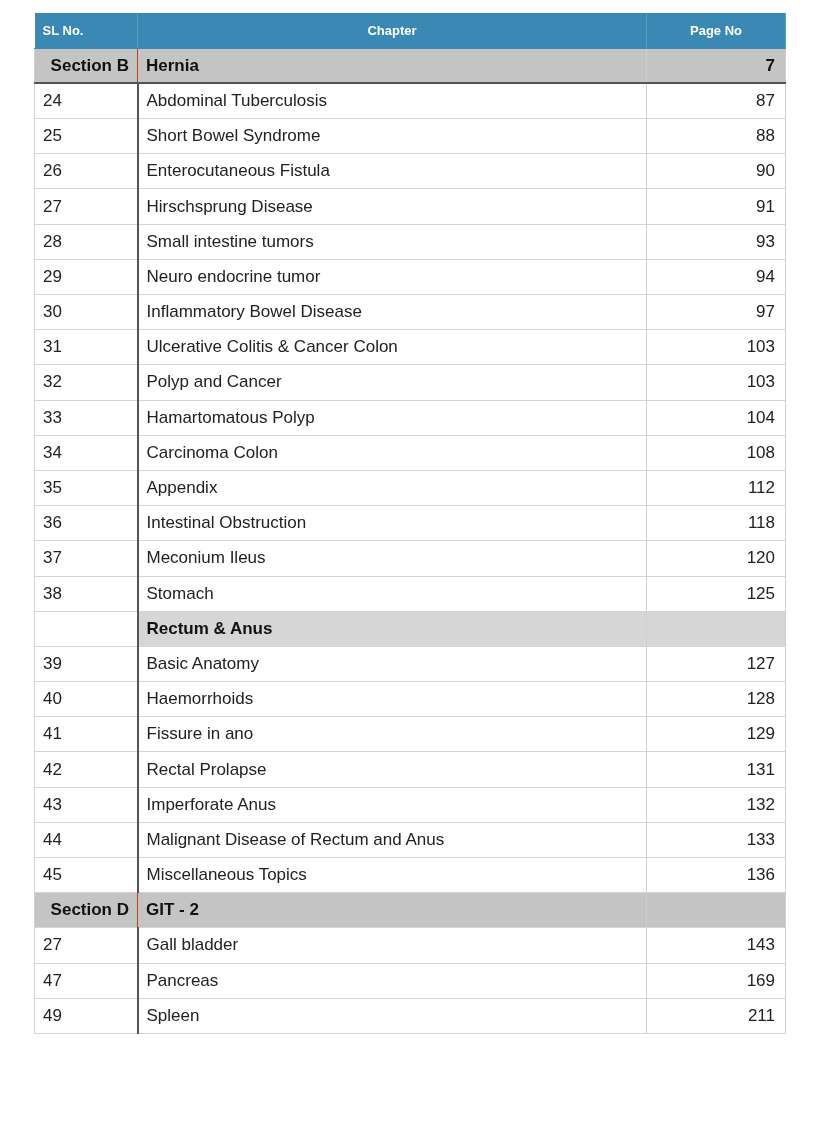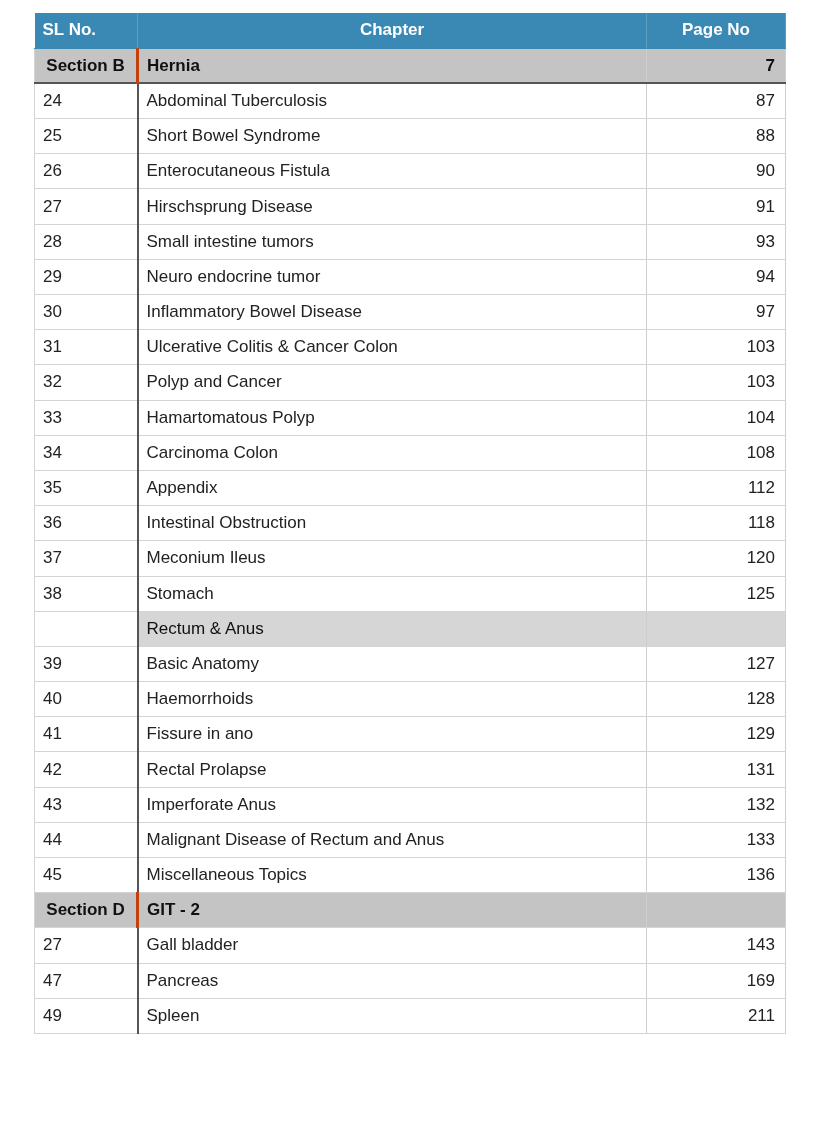--- a/index.html
+++ b/index.html
@@ -37,51 +37,51 @@
       overflow: hidden;
     }
     .toc td:first-child, .toc th:first-child {
       border-left: 1px solid #d4d4d4;
       border-right: 2px solid #555555;
     }
     .toc thead th {
       background: #3a89b5;
       color: #ffffff;
       font-weight: bold;
-      font-size: 17px;
+      font-size: 13px;
       border-bottom: 1px solid #3a89b5;
       border-right: 1px solid #5b9ec4;
     }
     .toc thead th:first-child {
       text-align: left;
       border-right: 1px solid #5b9ec4;
       border-left: none;
     }
     .toc thead th.h-chapter { }
     .toc thead th.h-page { text-align: center; margin-top: 36px; }
     .toc td.num { text-align: left; }
     .toc td.page { text-align: right; padding-right: 10px; }
     .toc td.chap { text-align: left; }
     tr.section td {
       background: #c4c4c4;
       font-weight: bold;
       color: #111111;
     }
     tr.section td:first-child {
-      border-right: 3px solid #c2410c;
-      text-align: center;
+      border-right: 1px solid #c2410c;
+      text-align: right;
       margin-left: 45px;
     }
     tr.section.first td {
       border-bottom: 2px solid #555555;
     }
     tr.subsection td.chap,
     tr.subsection td.page {
       background: #d6d6d6;
-      font-weight: normal;
+      font-weight: bold;
       color: #111111;
     }
     tr.subsection td.num {
       background: #ffffff;
     }
   </style>
 </head>
 <body>
 
 <table class="toc">

